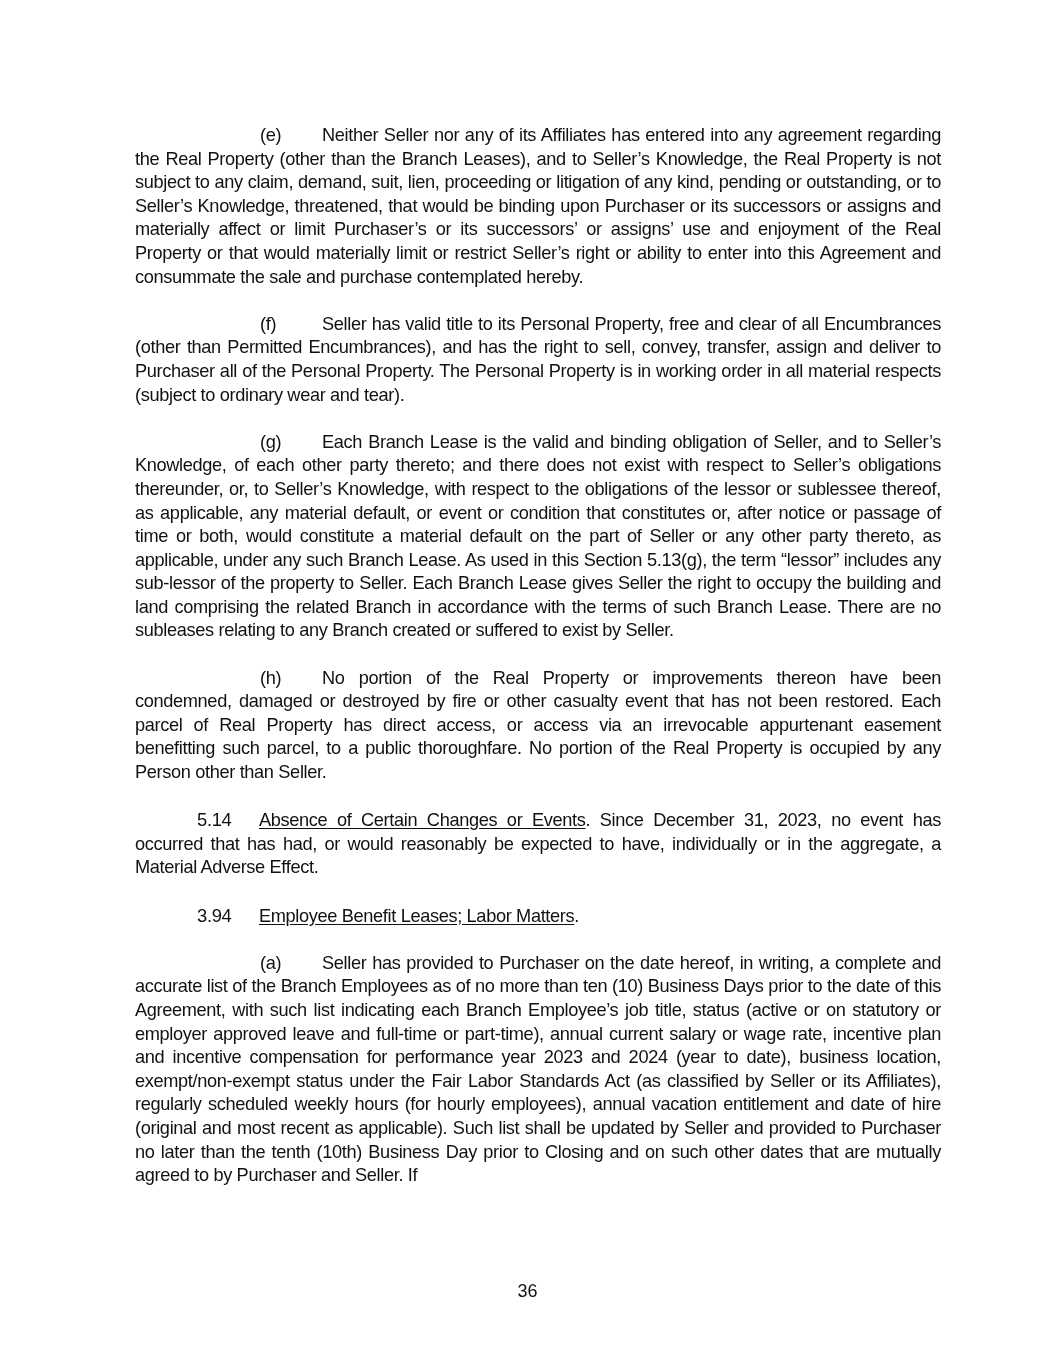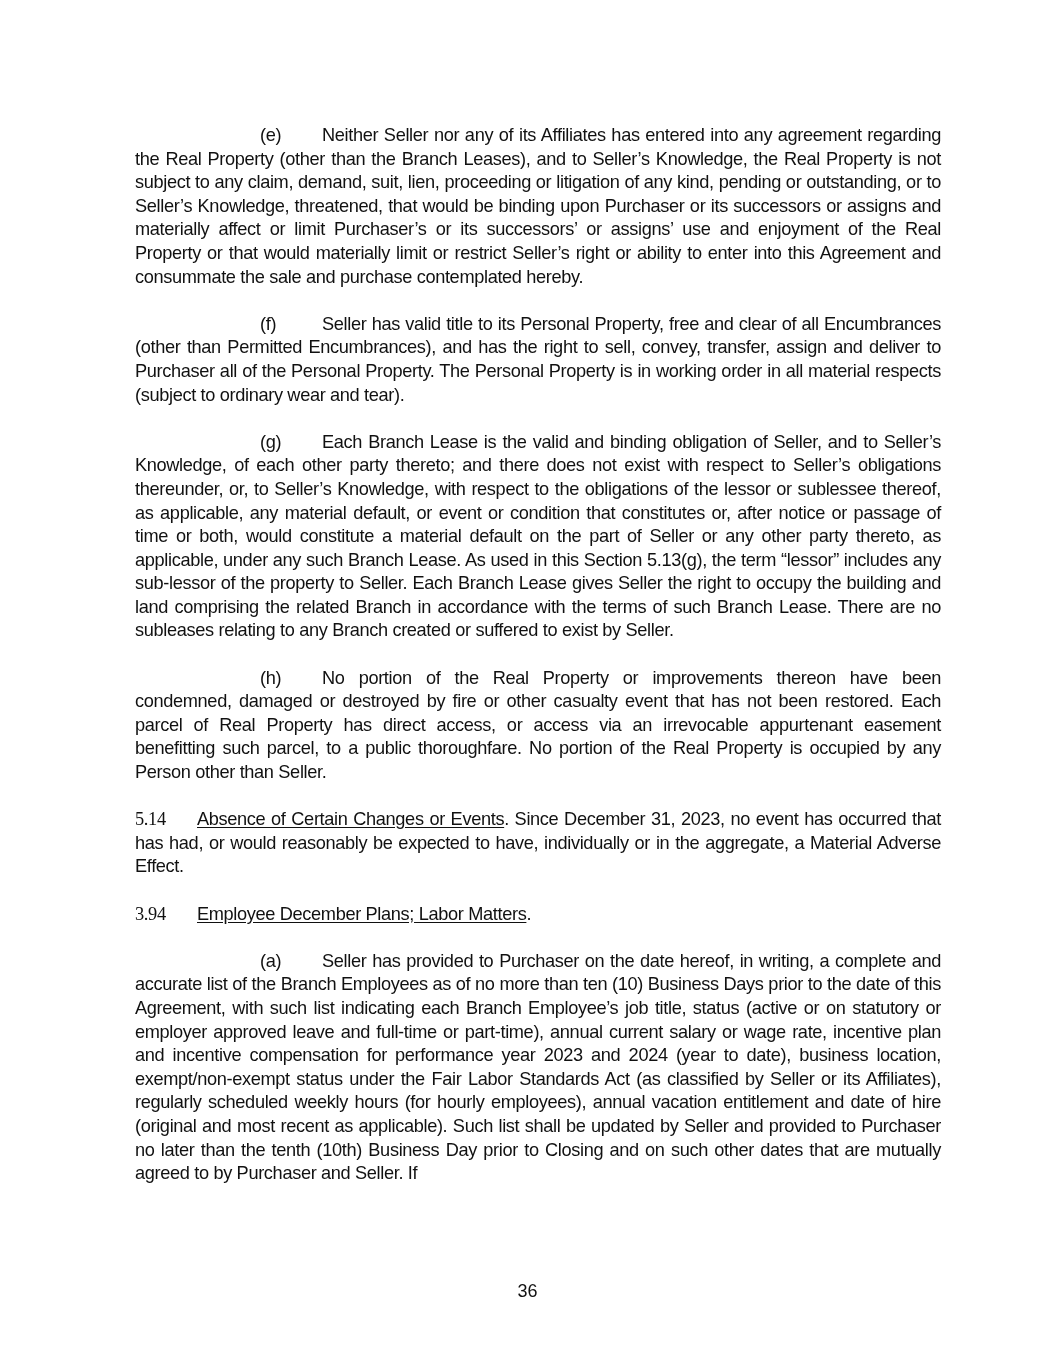--- a/index.html
+++ b/index.html
@@ -29,23 +29,24 @@
       margin: 0 0 23.6px 0;
       letter-spacing: -0.35px;
       transform-origin: left top;
     }
     .para .label {
       display: inline-block;
       width: 62px;
       margin-left: 125px;
     }
     .heading-num {
-      font-family: Liberation Serif, serif;
+      font-family: Liberation Sans, sans-serif;
       display: inline-block;
       width: 62px;
+      margin-left: 62px;
       font-size: 18.4px;
     }
     .underline {
       text-decoration: underline;
       text-underline-offset: 2px;
     }
     .page-number {
       position: absolute;
       left: 0;
       width: 1055px;
@@ -74,21 +75,21 @@
 
   <p class="para">
     <span class="label">(h)</span><span>No portion of the Real Property or improvements thereon have been condemned, damaged or destroyed by fire or other casualty event that has not been restored.  Each parcel of Real Property has direct access, or access via an irrevocable appurtenant easement benefitting such parcel, to a public thoroughfare.  No portion of the Real Property is occupied by any Person other than Seller.</span>
   </p>
 
   <p class="para">
     <span class="heading-num">5.14</span><span class="underline">Absence of Certain Changes or Events</span><span>.  Since December 31, 2023, no event has occurred that has had, or would reasonably be expected to have, individually or in the aggregate, a Material Adverse Effect.</span>
   </p>
 
   <p class="para">
-    <span class="heading-num">3.94</span><span class="underline">Employee December Plans; Labor Matters</span><span>.</span>
+    <span class="heading-num">3.94</span><span class="underline">Employee Benefit Leases; Labor Matters</span><span>.</span>
   </p>
 
   <p class="para">
     <span class="label">(a)</span><span>Seller has provided to Purchaser on the date hereof, in writing, a complete and accurate list of the Branch Employees as of no more than ten (10) Business Days prior to the date of this Agreement, with such list indicating each Branch Employee’s job title, status (active or on statutory or employer approved leave and full-time or part-time), annual current salary or wage rate, incentive plan and incentive compensation for performance year 2023 and 2024 (year to date), business location, exempt/non-exempt status under the Fair Labor Standards Act (as classified by Seller or its Affiliates), regularly scheduled weekly hours (for hourly employees), annual vacation entitlement and date of hire (original and most recent as applicable).  Such list shall be updated by Seller and provided to Purchaser no later than the tenth (10th) Business Day prior to Closing and on such other dates that are mutually agreed to by Purchaser and Seller.  If</span>
   </p>
 
 </div>
 
 <div class="page-number">36</div>
 

